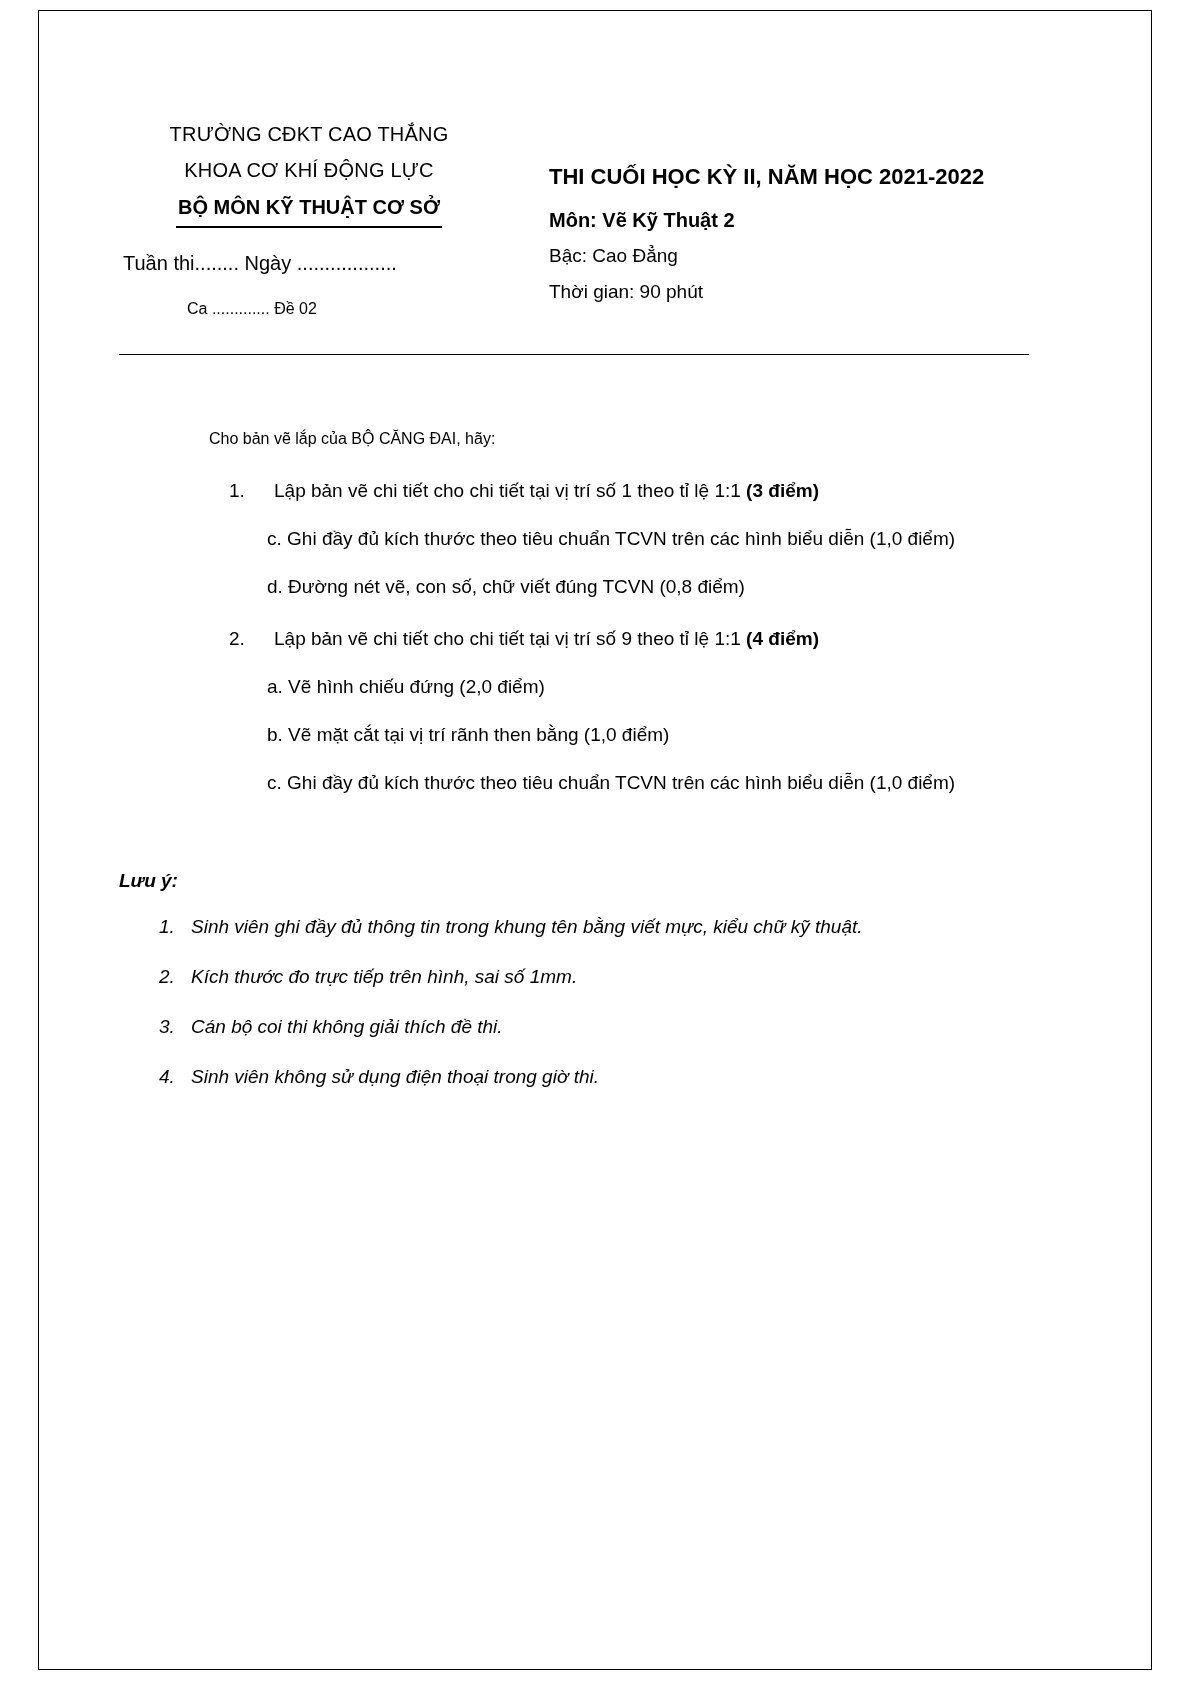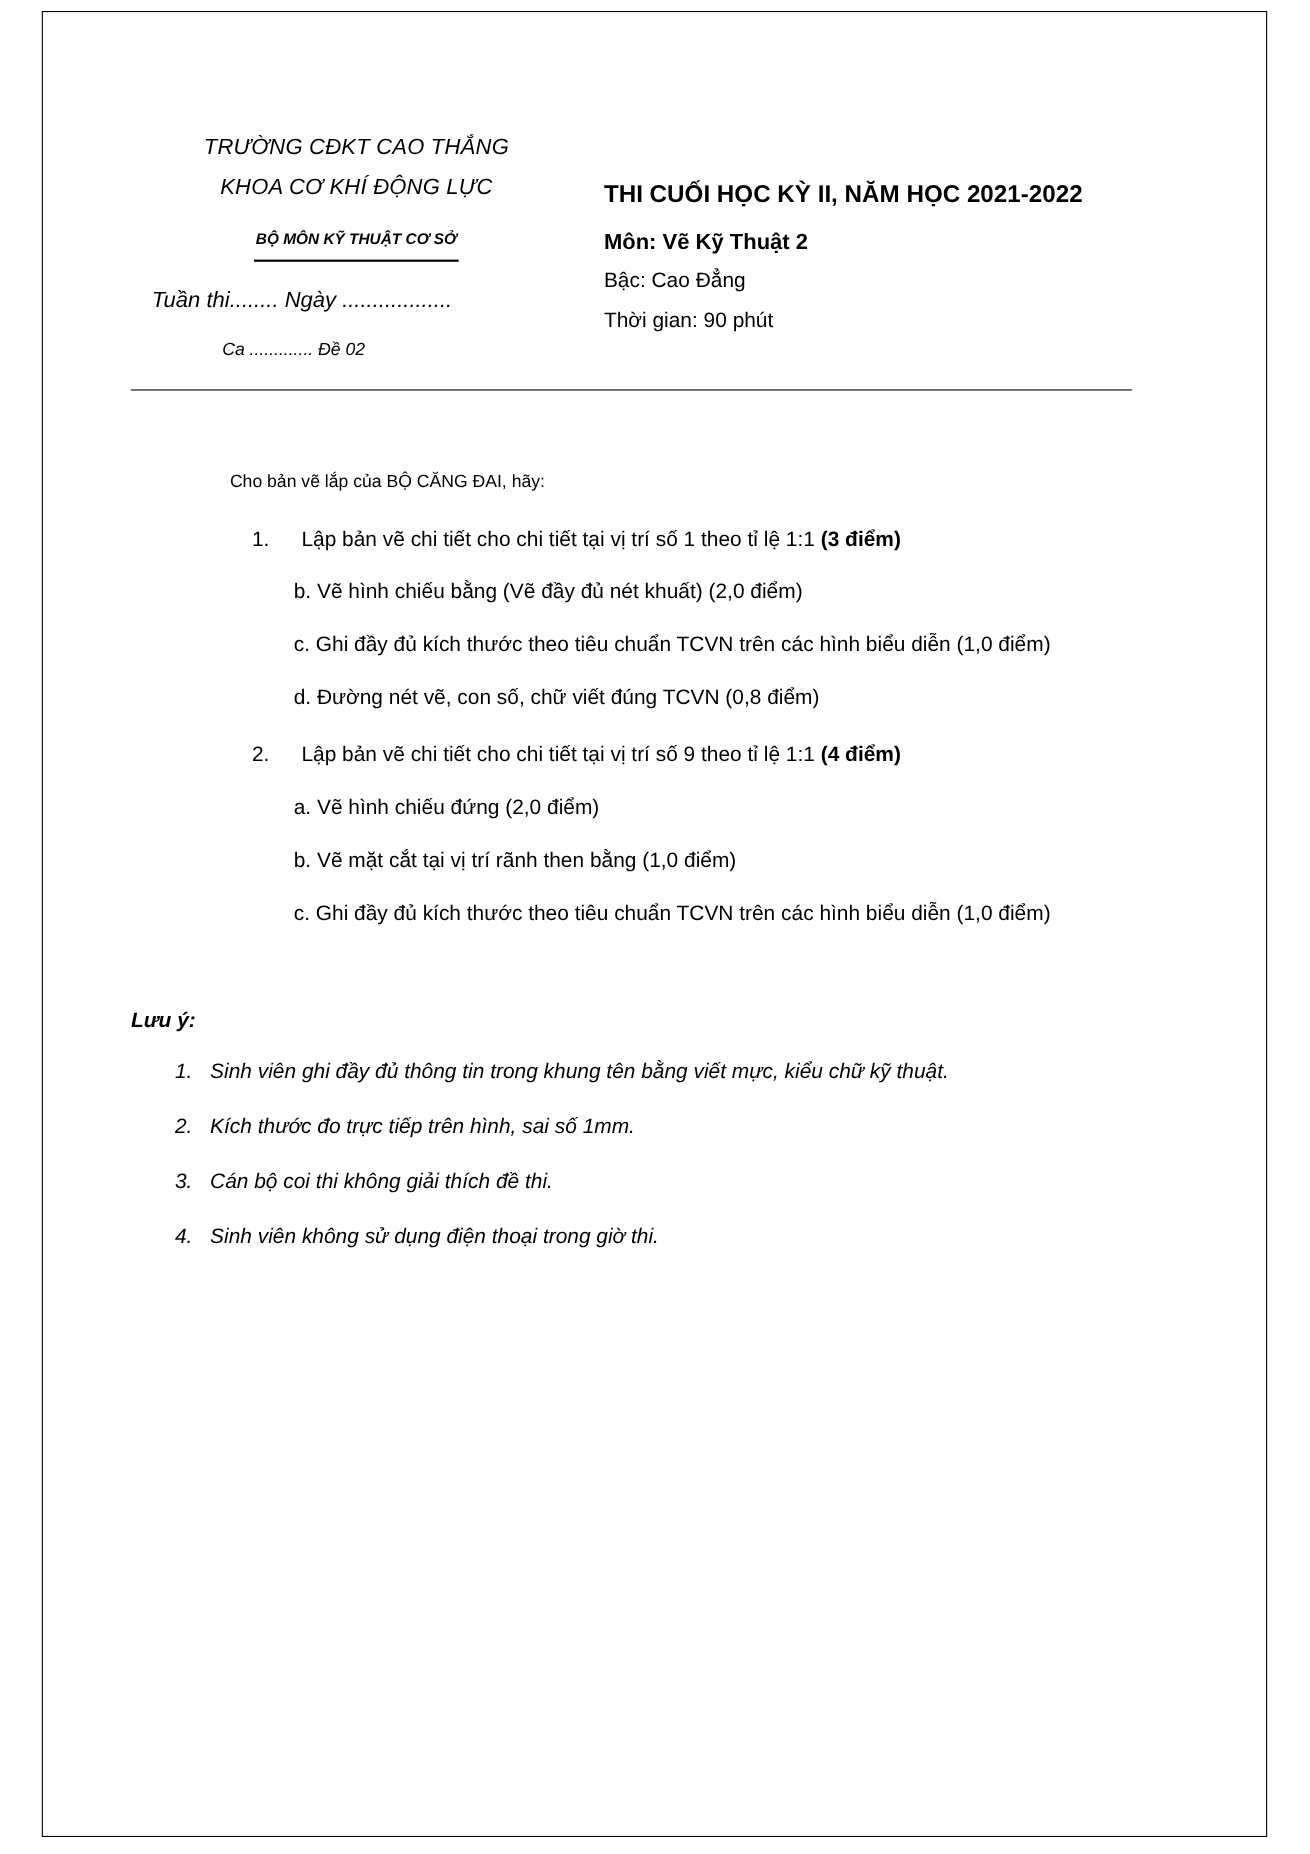--- a/index.html
+++ b/index.html
@@ -32,40 +32,39 @@
     width: 960px;
   }
 
   
   .header {
     position: relative;
     height: 250px;
   }
   .hdr-left {
     position: absolute;
-    left: 15px;
+    left: 0;
     top: 0;
     width: 380px;
     text-align: center;
-    font-style: italic;
   }
   .hdr-left .line1,
   .hdr-left .line2 {
     font-size: 20px;
     line-height: 36px;
     letter-spacing: 0.2px;
   }
   .hdr-left .line3 {
-    font-size: 14px;
+    font-size: 20px;
     font-weight: bold;
     line-height: 34px;
     display: inline-block;
     border-bottom: 2px solid #000;
     padding: 0 2px 2px 2px;
-    margin-top: 12px;
+    margin-top: 2px;
   }
   .hdr-left .line4 {
     font-size: 20px;
     line-height: 34px;
     margin-top: 18px;
     text-align: left;
     padding-left: 4px;
   }
   .hdr-left .line5 {
     font-size: 16px;
@@ -227,21 +226,20 @@
       <div class="hrule"></div>
     </div>
 
     <div class="body-block">
       <div class="lead">Cho bản vẽ lắp của BỘ CĂNG ĐAI, hãy:</div>
 
       <div class="q">
         <span class="num">1.</span>
         <span class="txt"><span>Lập bản vẽ chi tiết cho chi tiết tại vị trí số 1 theo tỉ lệ 1:1 </span><b>(3 điểm)</b></span>
       </div>
-      <div class="sub">b. Vẽ hình chiếu bằng (Vẽ đầy đủ nét khuất) (2,0 điểm)</div>
       <div class="sub">c. Ghi đầy đủ kích thước theo tiêu chuẩn TCVN trên các hình biểu diễn (1,0 điểm)</div>
       <div class="sub">d. Đường nét vẽ, con số, chữ viết đúng TCVN (0,8 điểm)</div>
 
       <div class="q">
         <span class="num">2.</span>
         <span class="txt"><span>Lập bản vẽ chi tiết cho chi tiết tại vị trí số 9 theo tỉ lệ 1:1  </span><b>(4 điểm)</b></span>
       </div>
       <div class="sub">a. Vẽ hình chiếu đứng (2,0 điểm)</div>
       <div class="sub">b. Vẽ mặt cắt tại vị trí rãnh then bằng (1,0 điểm)</div>
       <div class="sub">c. Ghi đầy đủ kích thước theo tiêu chuẩn TCVN trên các hình biểu diễn (1,0 điểm)</div>

